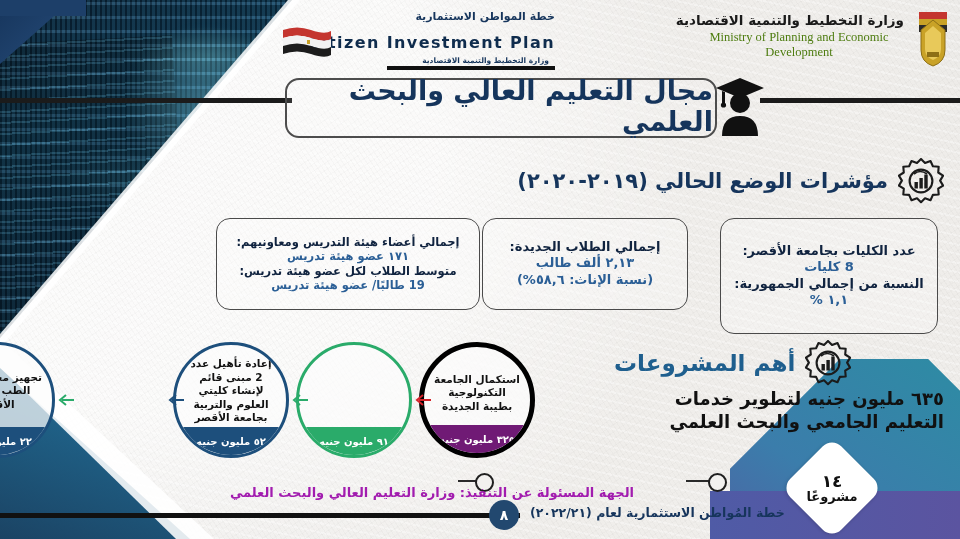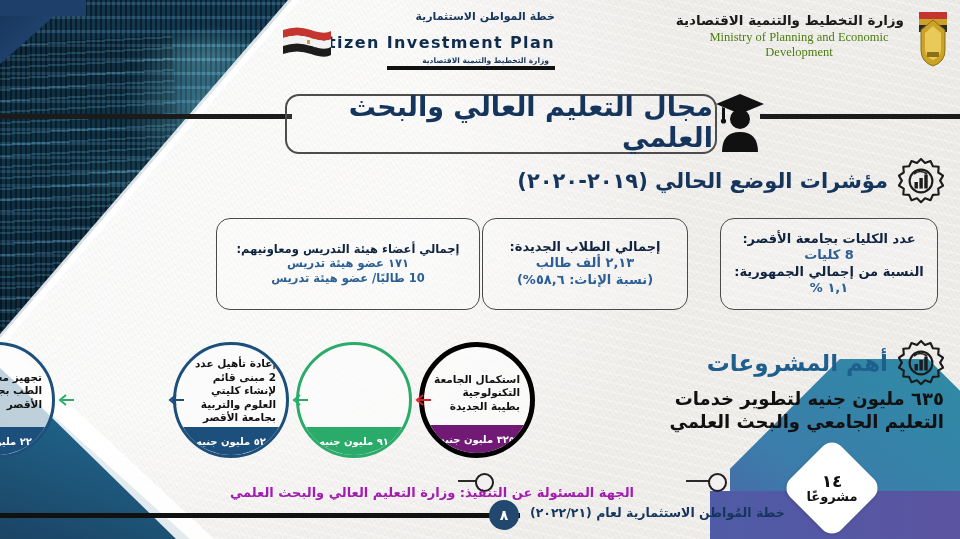--- a/index.html
+++ b/index.html
@@ -117,21 +117,21 @@
     position:absolute;right:0;top:25px;font-family:"DejaVu Sans","Liberation Sans",sans-serif;
     font-size:16px;font-weight:bold;color:#0f2c4d;letter-spacing:1.4px;direction:ltr;white-space:nowrap;
   }
   .cip .sub{
     position:absolute;right:6px;top:48px;font-size:7.5px;font-weight:bold;color:#16355c;white-space:nowrap;
   }
   .cip .rule{position:absolute;right:0;top:58px;width:168px;height:4px;background:#111;}
   .cip .flag{position:absolute;left:-44px;top:18px;width:52px;height:34px;}
 
   
-  .title-band{position:absolute;left:0;top:92px;width:960px;height:62px;}
+  .title-band{position:absolute;left:0;top:76px;width:960px;height:62px;}
   .title-band .stroke{
     position:absolute;left:285px;top:2px;width:428px;height:56px;
     border:2px solid #4d4d4d;border-radius:14px;background:rgba(255,255,255,.10);
   }
   .title-band .txt{
     position:absolute;left:285px;top:2px;width:428px;height:56px;
     display:flex;align-items:center;justify-content:center;
     font-size:27px;font-weight:bold;color:#16355c;letter-spacing:.3px;
   }
   .title-band .bar-l{position:absolute;left:0;top:22px;width:292px;height:5px;background:#1b1b1b;}
@@ -146,52 +146,52 @@
   
   .ind-row{position:absolute;left:0;top:218px;width:960px;height:96px;}
   .ibox{
     position:absolute;top:0;border:1.6px solid #4a4a4a;border-radius:14px;
     background:rgba(255,255,255,.24);
     display:flex;flex-direction:column;align-items:center;justify-content:center;
     text-align:center;padding:4px 8px;box-sizing:border-box;
   }
   .ibox .hd{font-size:13px;font-weight:bold;color:#10233f;line-height:1.25;}
   .ibox .vl{font-size:13px;font-weight:bold;color:#2b5f96;line-height:1.3;}
-  #ibox-colleges{right:22px;width:218px;height:92px;}
+  #ibox-colleges{right:22px;width:218px;height:116px;}
   #ibox-students{right:272px;width:206px;height:92px;}
   #ibox-faculty{right:480px;width:264px;height:92px;}
   #ibox-faculty .hd{font-size:11.5px;}
   #ibox-faculty .vl{font-size:11.5px;}
 
   .connector{position:absolute;top:262px;height:2px;background:#2a2a2a;}
   .knob{
     position:absolute;top:255px;width:15px;height:15px;border-radius:50%;
     background:#f2f1ef;border:2.4px solid #1f1f1f;
   }
   #conn-a{right:240px;width:34px;}
   #conn-b{right:478px;width:24px;}
   #knob-a{right:233px;}
   #knob-b{right:466px;}
 
   
   .sec-proj{position:absolute;right:16px;top:340px;width:330px;text-align:right;direction:rtl;}
-  .sec-proj .row1{display:flex;align-items:center;justify-content:flex-start;gap:10px;}
+  .sec-proj .row1{display:flex;align-items:center;justify-content:flex-end;gap:10px;}
   .sec-proj .h1{font-size:23px;font-weight:bold;color:#1f5f8e;white-space:nowrap;}
   .sec-proj .h2{
     margin-top:2px;font-size:18px;font-weight:bold;color:#111;line-height:1.26;
     padding-left:18px;
   }
 
   
   .circles{position:absolute;left:0;top:340px;width:960px;height:125px;}
   .proj{position:absolute;top:2px;width:116px;height:116px;border-radius:50%;
         background:rgba(252,252,252,.72);overflow:hidden;box-sizing:border-box;}
   .proj .body{
     position:absolute;left:0;top:0;right:0;height:86px;
-    display:flex;align-items:center;justify-content:center;text-align:right;
+    display:flex;align-items:center;justify-content:center;text-align:center;
     padding:6px 10px 0;box-sizing:border-box;
     font-size:10.5px;font-weight:bold;color:#111;line-height:1.3;
   }
   .proj .cost{
     position:absolute;left:0;right:0;bottom:0;height:28px;
     display:flex;align-items:center;justify-content:center;
     font-size:10px;font-weight:bold;color:#fff;
   }
   .p-red{border:5px solid #000000;}
   .p-red .cost{background:#701a75;}
@@ -324,21 +324,22 @@
 
     <div class="ibox" id="ibox-students">
       <div class="hd">إجمالي الطلاب الجديدة:</div>
       <div class="vl">٢,١٣ ألف طالب</div>
       <div class="vl">(نسبة الإناث: ٥٨,٦%)</div>
     </div>
 
     <div class="ibox" id="ibox-faculty">
       <div class="hd">إجمالي أعضاء هيئة التدريس ومعاونيهم:</div>
       <div class="vl">١٧١ عضو هيئة تدريس</div>
-      <div class="vl">10 طالبًا/ عضو هيئة تدريس</div>
+      <div class="hd">متوسط الطلاب لكل عضو هيئة تدريس:</div>
+      <div class="vl">19 طالبًا/ عضو هيئة تدريس</div>
     </div>
 
     <div class="connector" id="conn-a"></div>
     <div class="connector" id="conn-b"></div>
     <div class="knob" id="knob-a"></div>
     <div class="knob" id="knob-b"></div>
   </div>
 
   <div class="sec-proj">
     <div class="row1">

